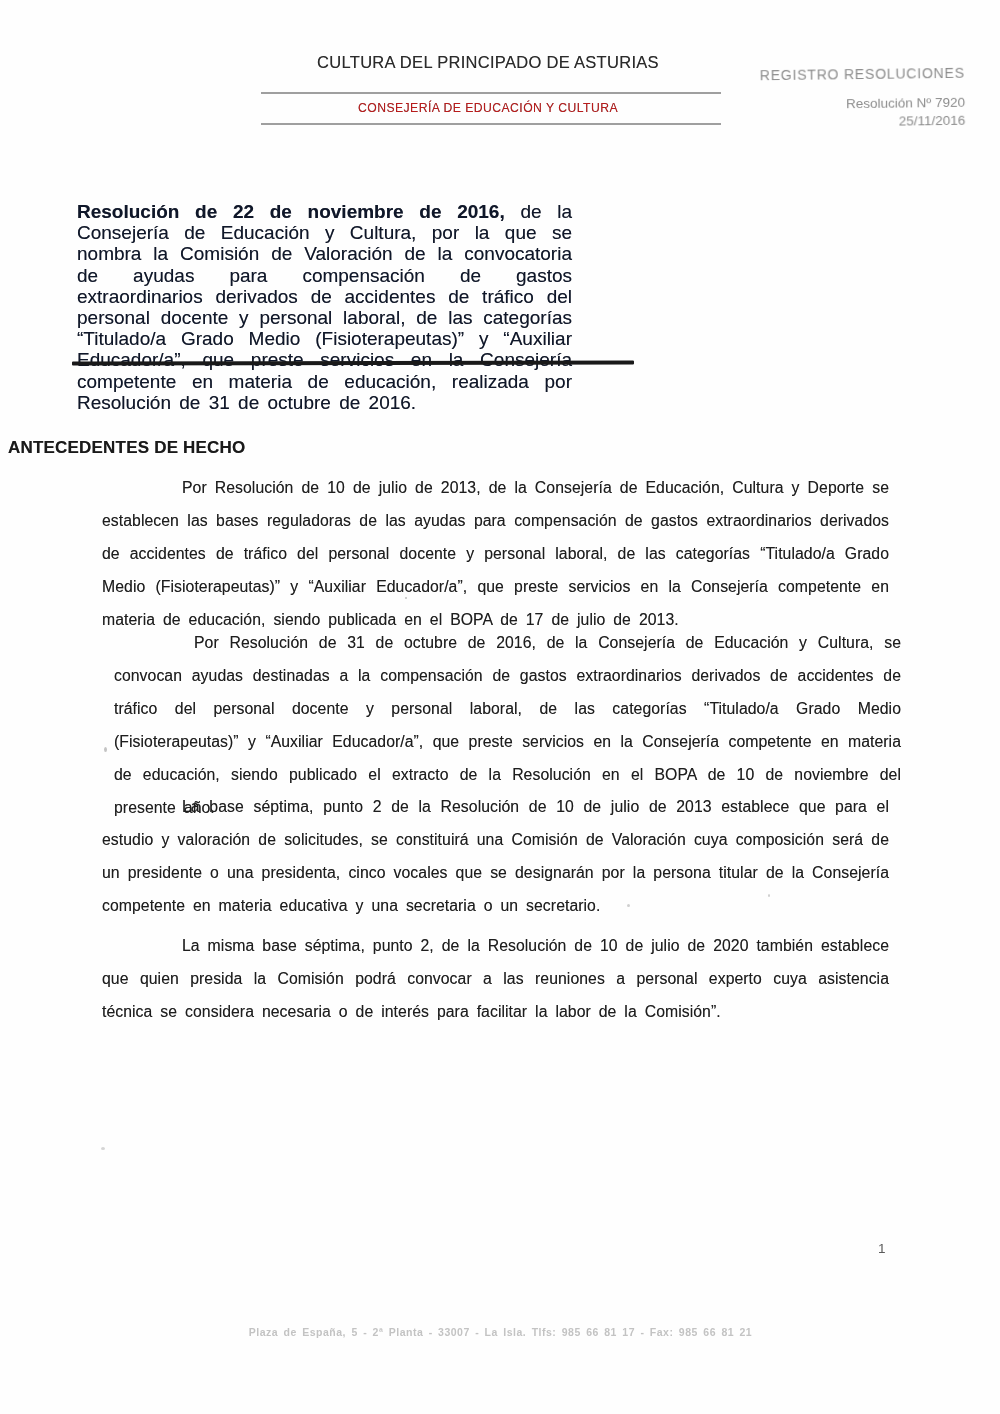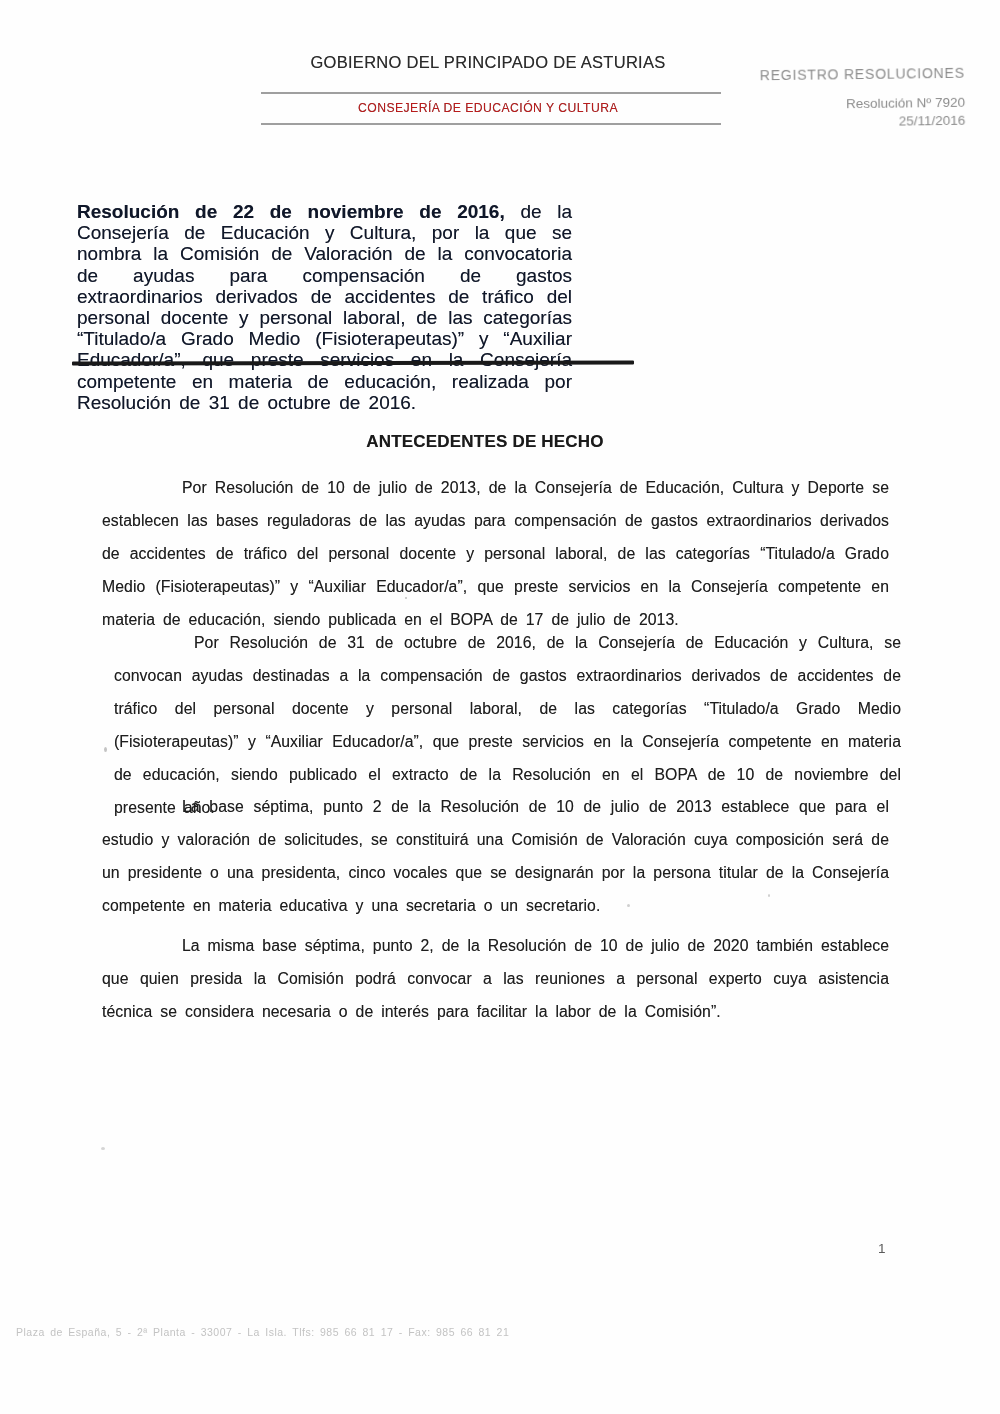--- a/index.html
+++ b/index.html
@@ -108,22 +108,22 @@
     transform: rotate(-0.1deg);
     border-radius: 1px;
   }
 
   
   .section-heading {
     position: absolute;
     top: 430px;
     left: 0;
     width: 966px;
-    margin: 2px;
-    text-align: center;
+    margin: 8px;
+    text-align: left;
     font-size: 17px;
     font-weight: bold;
     letter-spacing: 0.2px;
     color: #1a1a1a;
     text-shadow: 0 0 0.6px rgba(20,20,20,0.55);
   }
   .para {
     position: absolute;
     left: 102px;
     width: 787px;
@@ -146,29 +146,30 @@
   .page-number {
     position: absolute;
     left: 878px;
     top: 1241px;
     font-size: 13.5px;
     color: #5a5a5a;
   }
   .footer-address {
     position: absolute;
     top: 1326px;
-    left: 16px;
+    left: 8px;
     width: 985px;
-    text-align: left;
+    text-align: center;
     font-size: 10.5px;
     letter-spacing: 0.5px;
     word-spacing: 2px;
     color: #c3c3c3;
     filter: blur(0.45px);
     white-space: nowrap;
+    font-weight: bold;
   }
 
   
   .speck {
     position: absolute;
     background: #8a8a8a;
     border-radius: 50%;
   }
   .speck-1 { left: 104px; top: 747px; width: 3px; height: 5px; opacity: 0.5; }
   .speck-2 { left: 101px; top: 1147px; width: 4px; height: 3px; opacity: 0.35; }
@@ -176,21 +177,21 @@
   .speck-4 { left: 768px; top: 894px; width: 2px; height: 3px; opacity: 0.4; }
   .speck-5 { left: 405px; top: 597px; width: 2px; height: 2px; opacity: 0.55; }
 </style>
 </head>
 <body>
 
 <div class="page">
 
   <header>
     <div class="header-band">
-      <div class="gov-title">GOBIERNO DEL PRINCIPADO DE ASTURIAS</div>
+      <div class="gov-title">CULTURA DEL PRINCIPADO DE ASTURIAS</div>
       <div class="rule rule-top"></div>
       <div class="dept-title">CONSEJERÍA DE EDUCACIÓN Y CULTURA</div>
       <div class="rule rule-bottom"></div>
     </div>
 
     <div class="stamp">
       <div class="stamp-title">REGISTRO RESOLUCIONES</div>
       <div class="stamp-number">Resolución Nº 7920</div>
       <div class="stamp-date">25/11/2016</div>
     </div>

